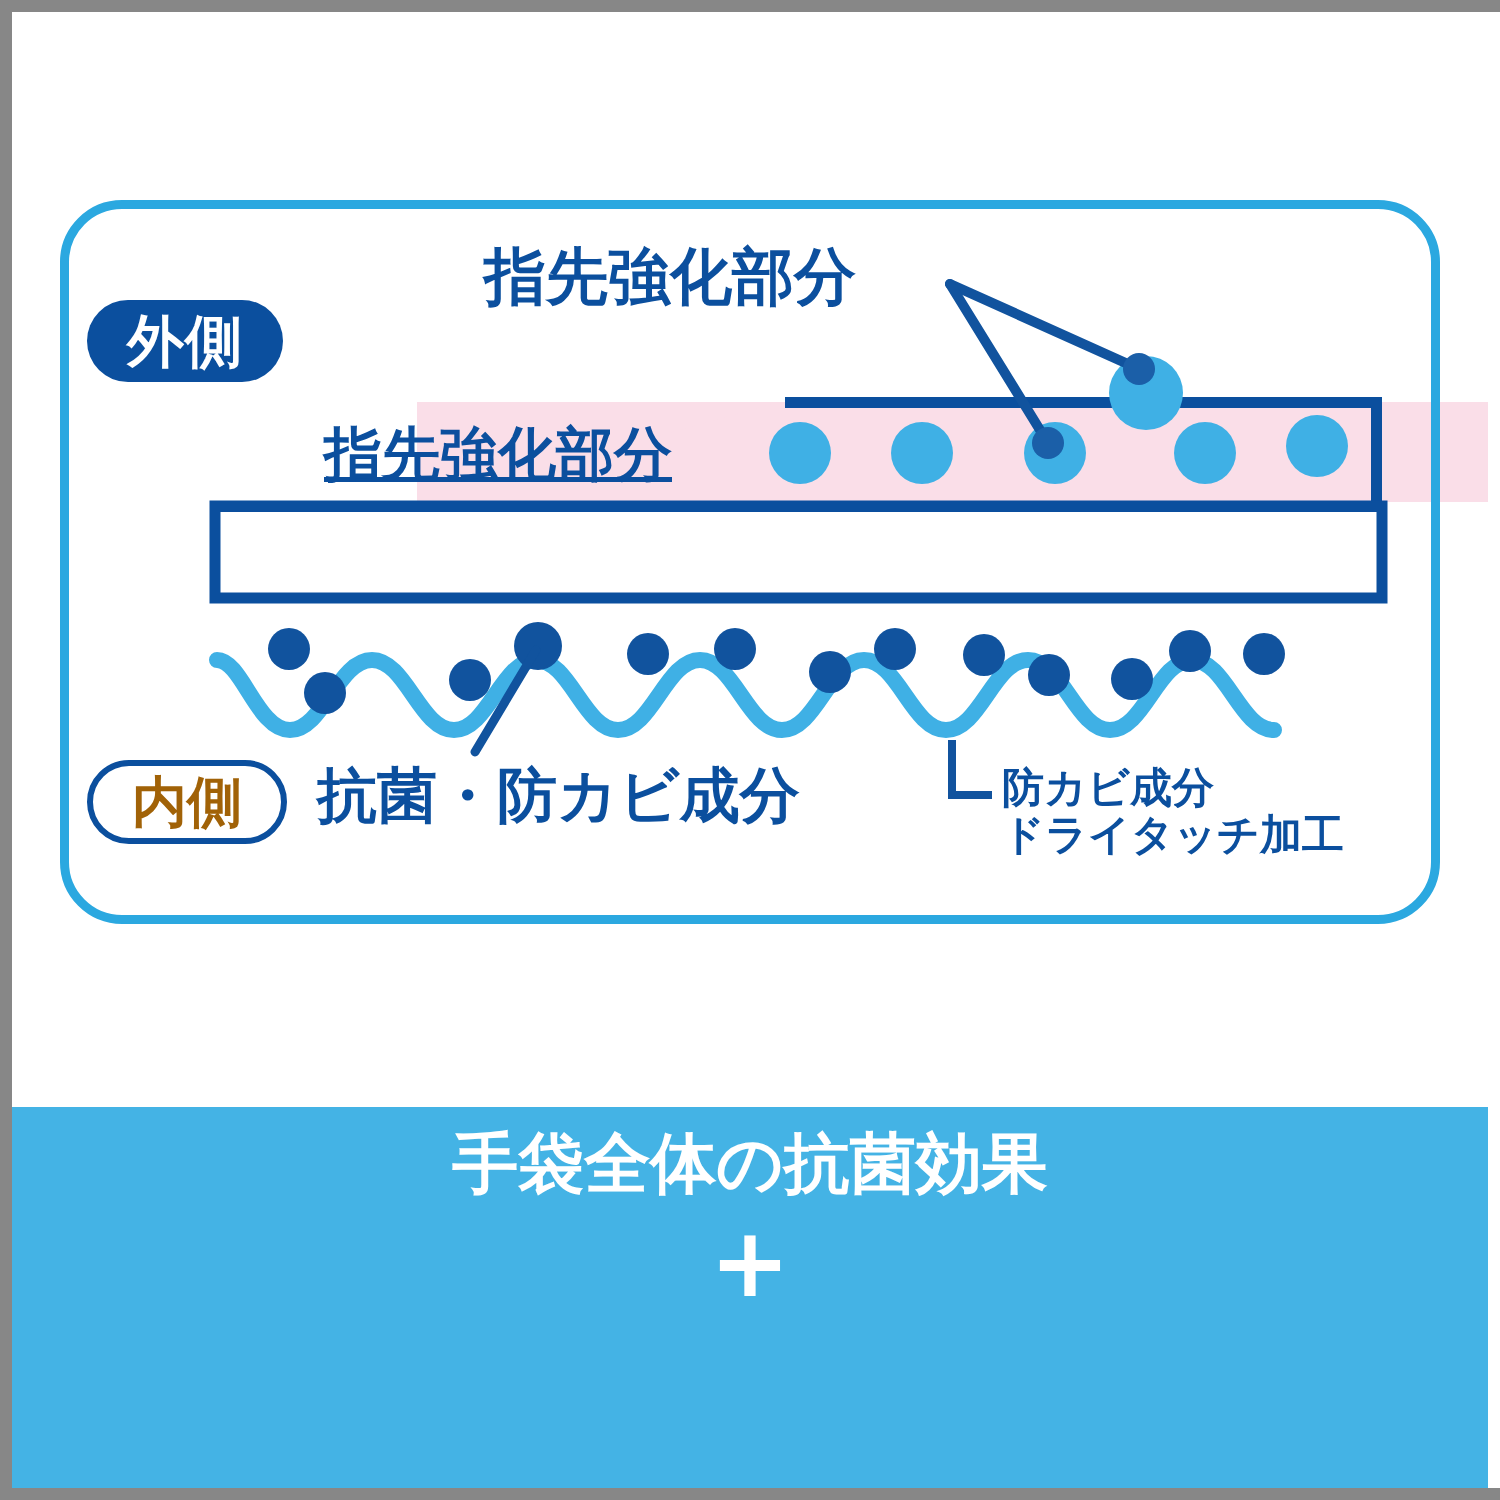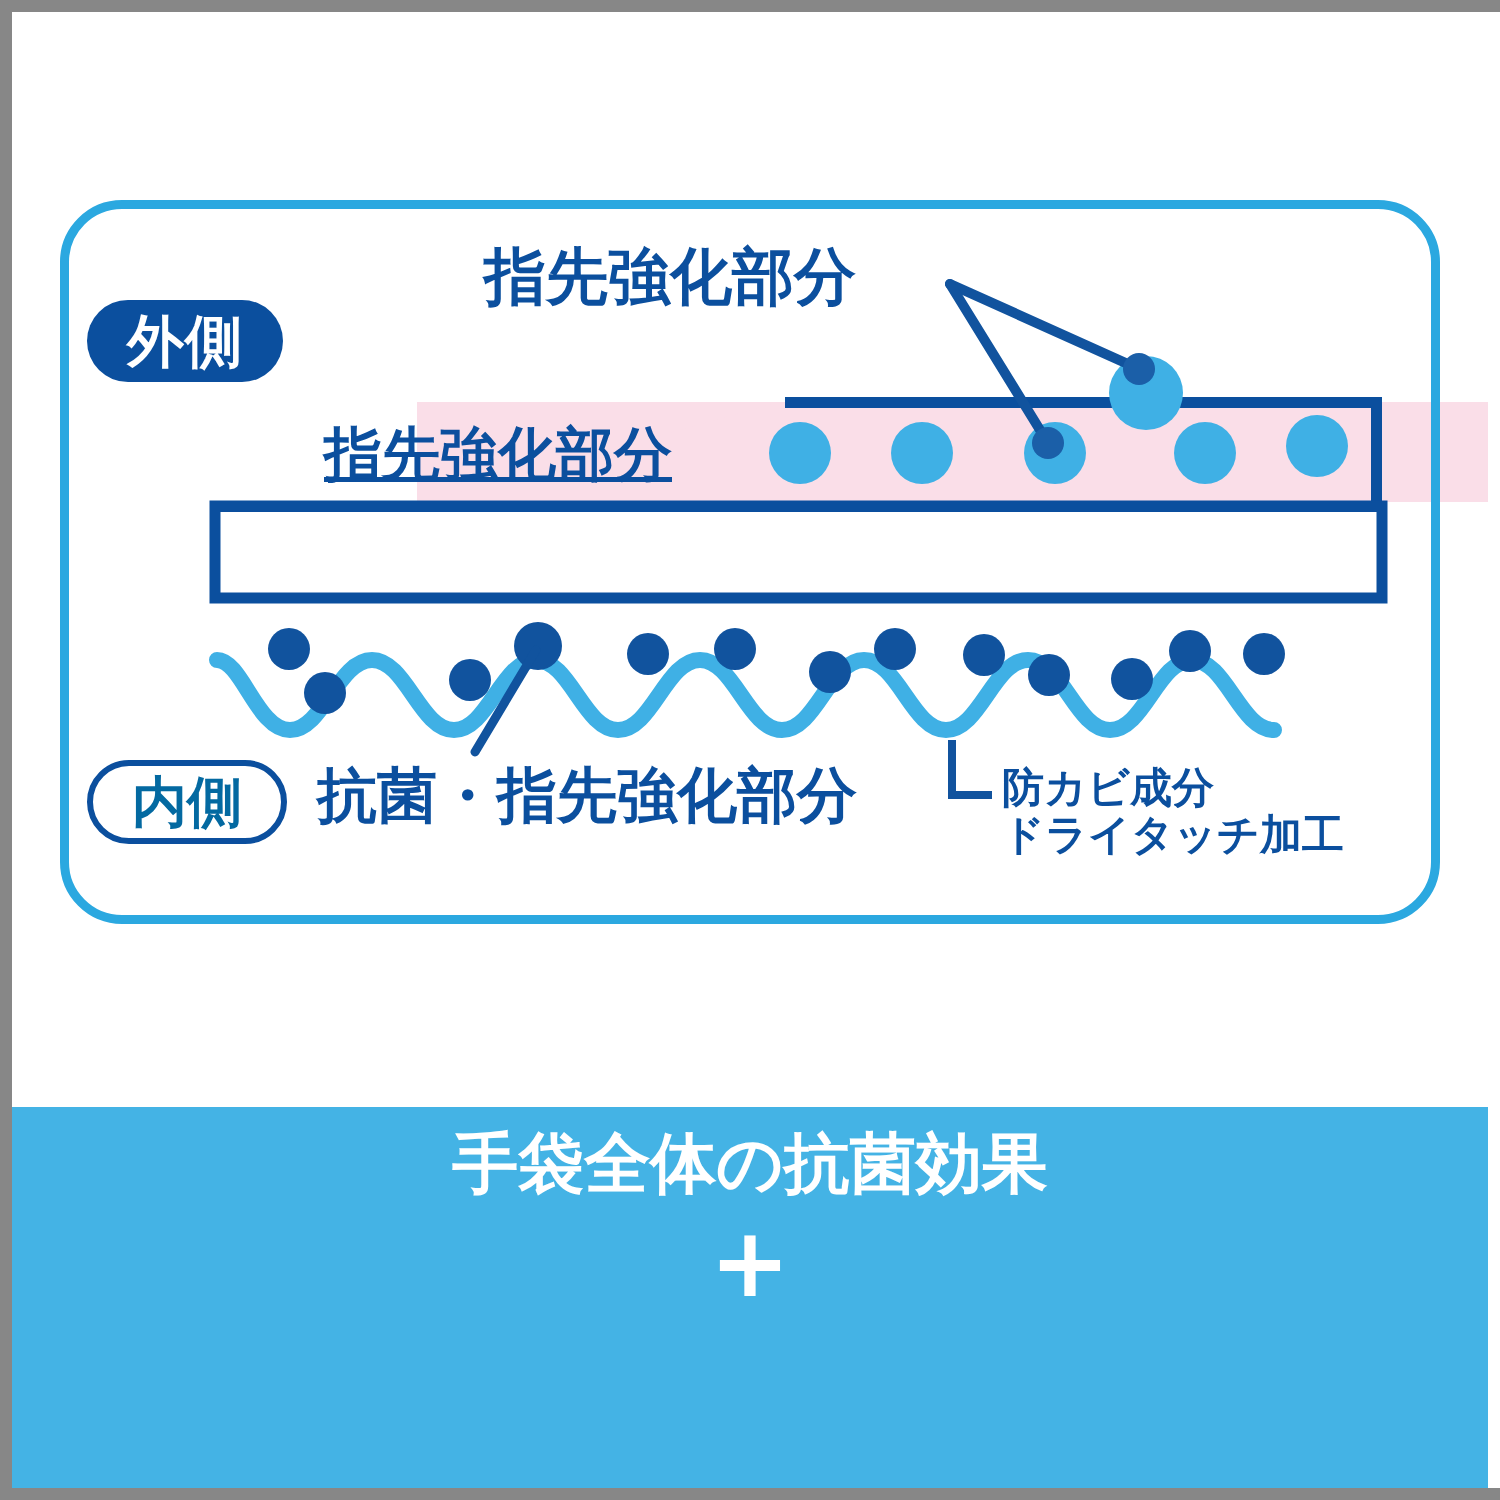--- a/index.html
+++ b/index.html
@@ -45,21 +45,21 @@
     line-height:1;
   }
   
   .badge-inner{
     position:absolute;left:75px;top:748px;
     width:200px;height:84px;
     border:6px solid #0B4F9E;
     border-radius:42px;
     box-sizing:border-box;
     display:flex;align-items:center;justify-content:center;
-    color:#0369a1;
+    color:#a16207;
     font-size:55px;font-weight:bold;
     line-height:1;
   }
   
   .lbl{
     position:absolute;
     color:#0B4F9E;
     font-weight:bold;
     line-height:1.05;
     white-space:nowrap;
@@ -164,21 +164,21 @@
 
     <div class="badge-outer">
       <span>外側</span>
     </div>
     <div class="badge-inner">
       <span>内側</span>
     </div>
 
     <div class="lbl lbl-antiviral">指先強化部分</div>
     <div class="lbl lbl-finger">指先強化部分</div>
-    <div class="lbl lbl-antibac">抗菌・指先強化部分</div>
+    <div class="lbl lbl-antibac">抗菌・防カビ成分</div>
     <div class="lbl lbl-dry">
       <div>防カビ成分</div>
       <div>ドライタッチ加工</div>
     </div>
 
     <div class="banner">
       <div class="banner-line banner-l1">手袋全体の抗菌効果</div>
       <div class="banner-line banner-plus">+</div>
     </div>
 

